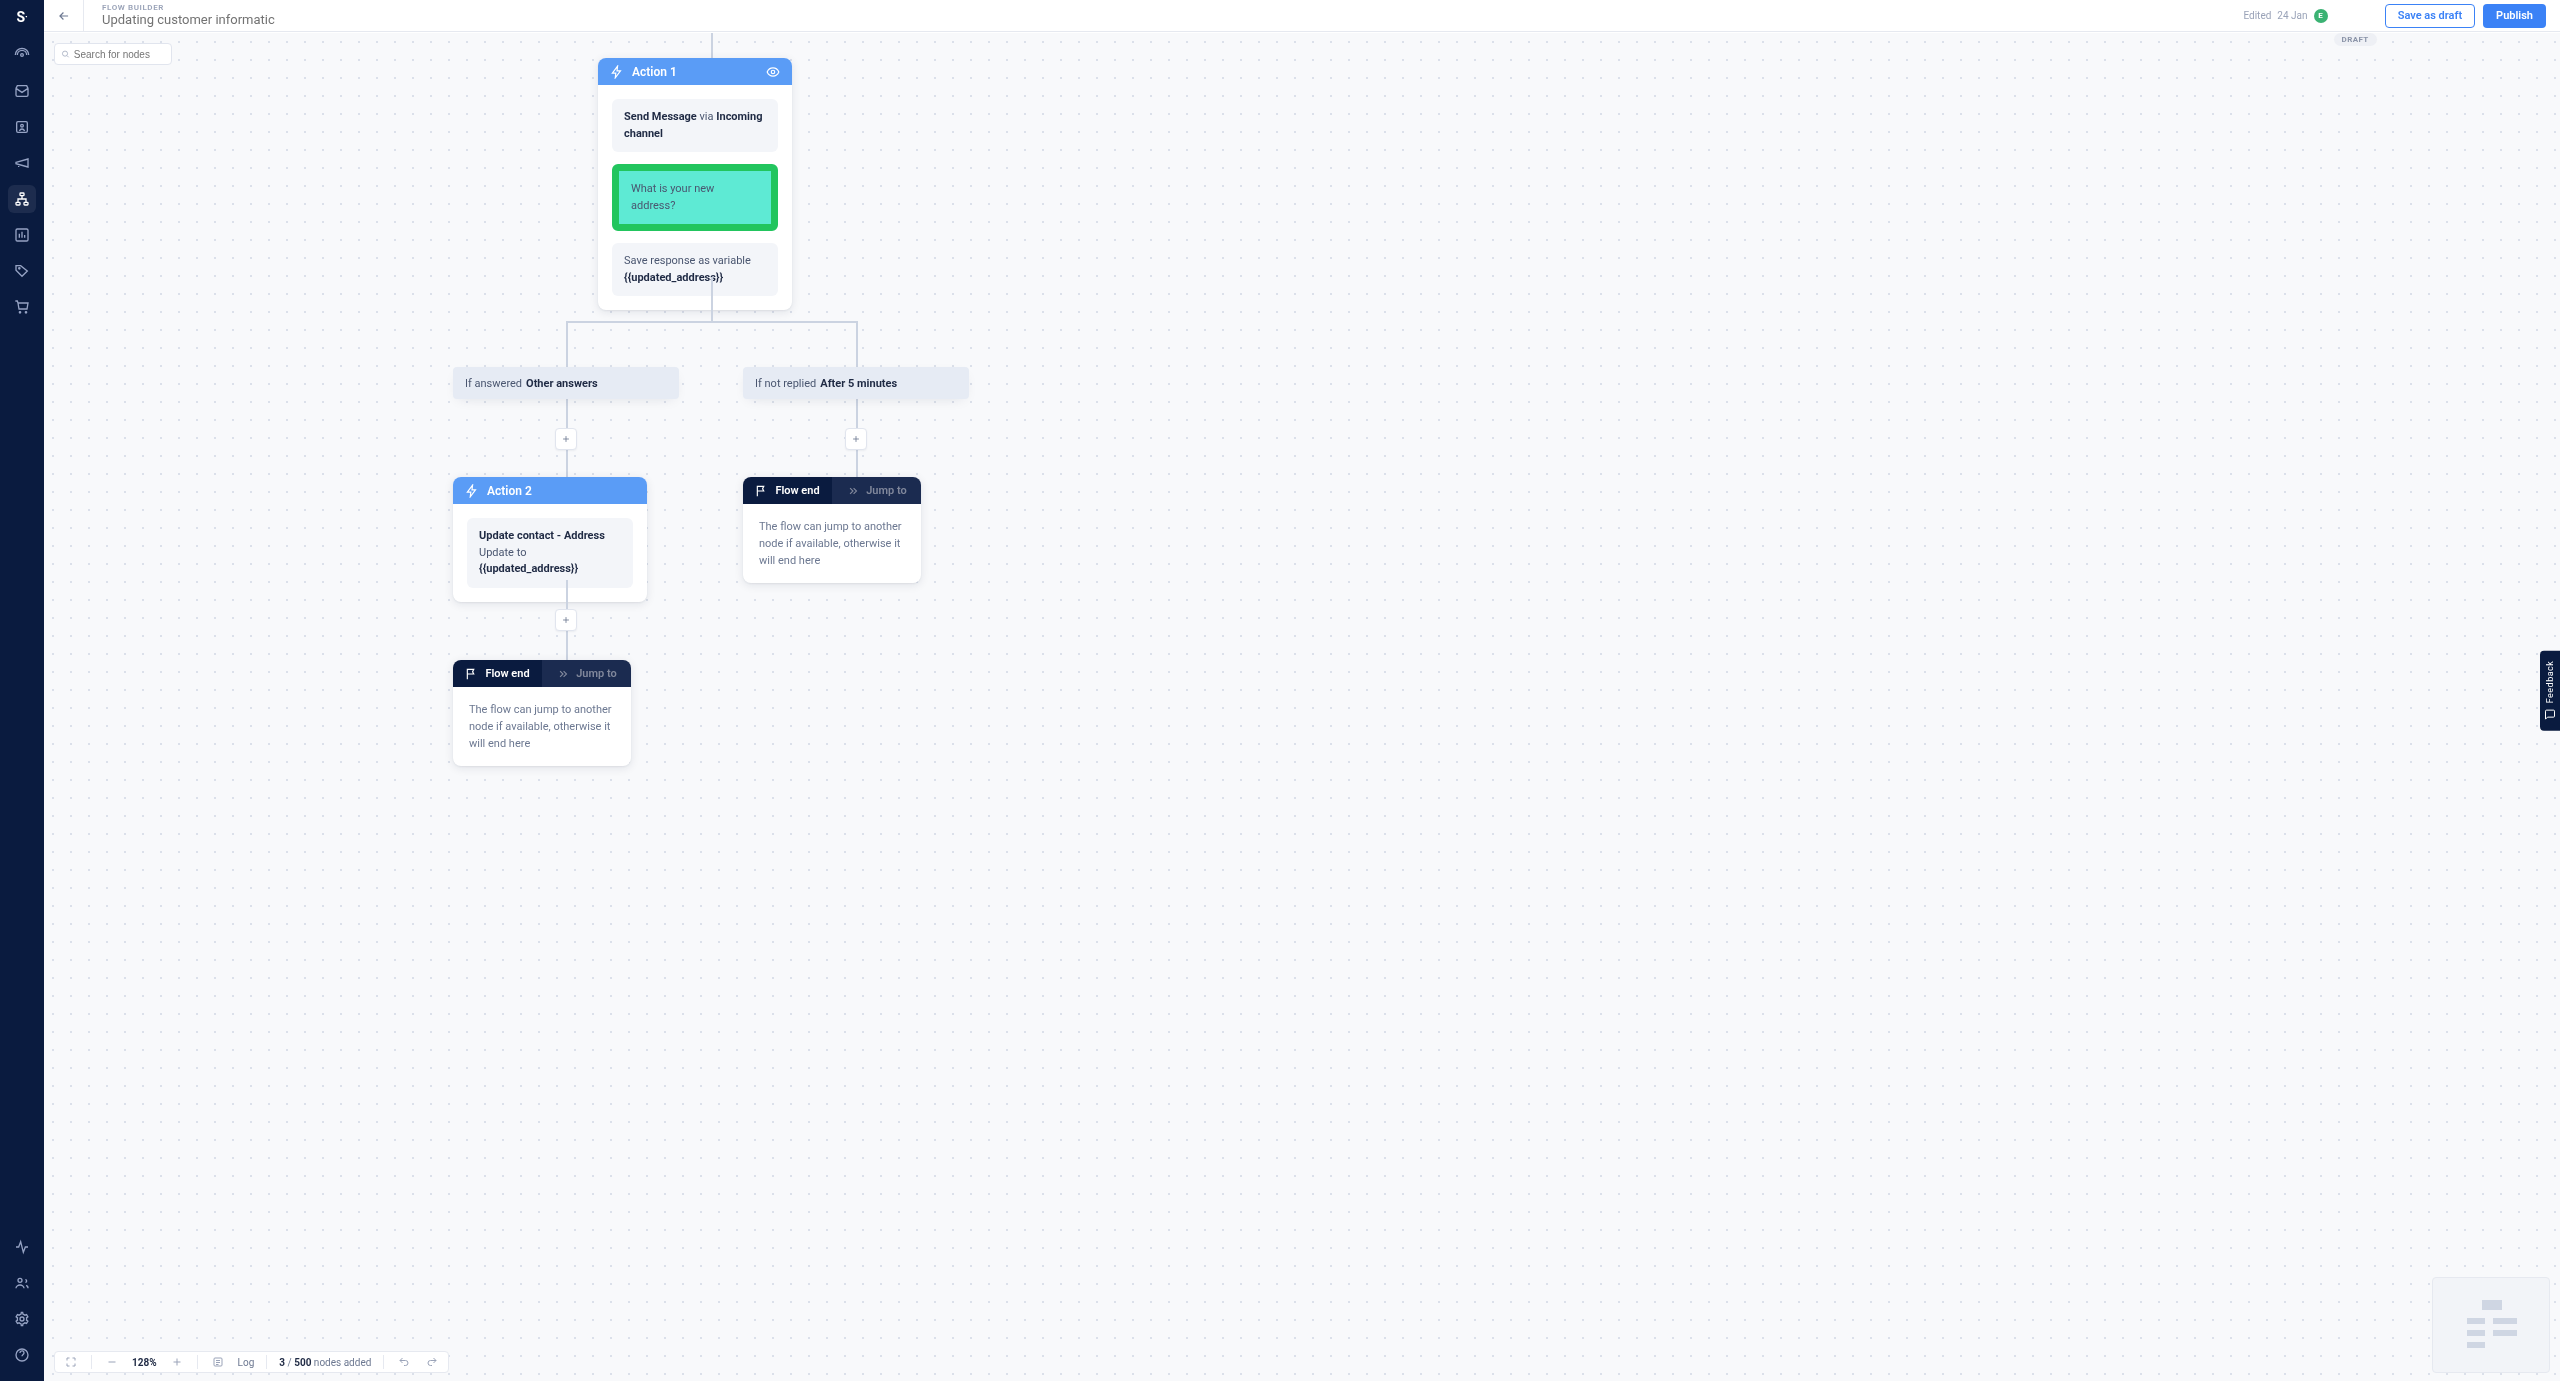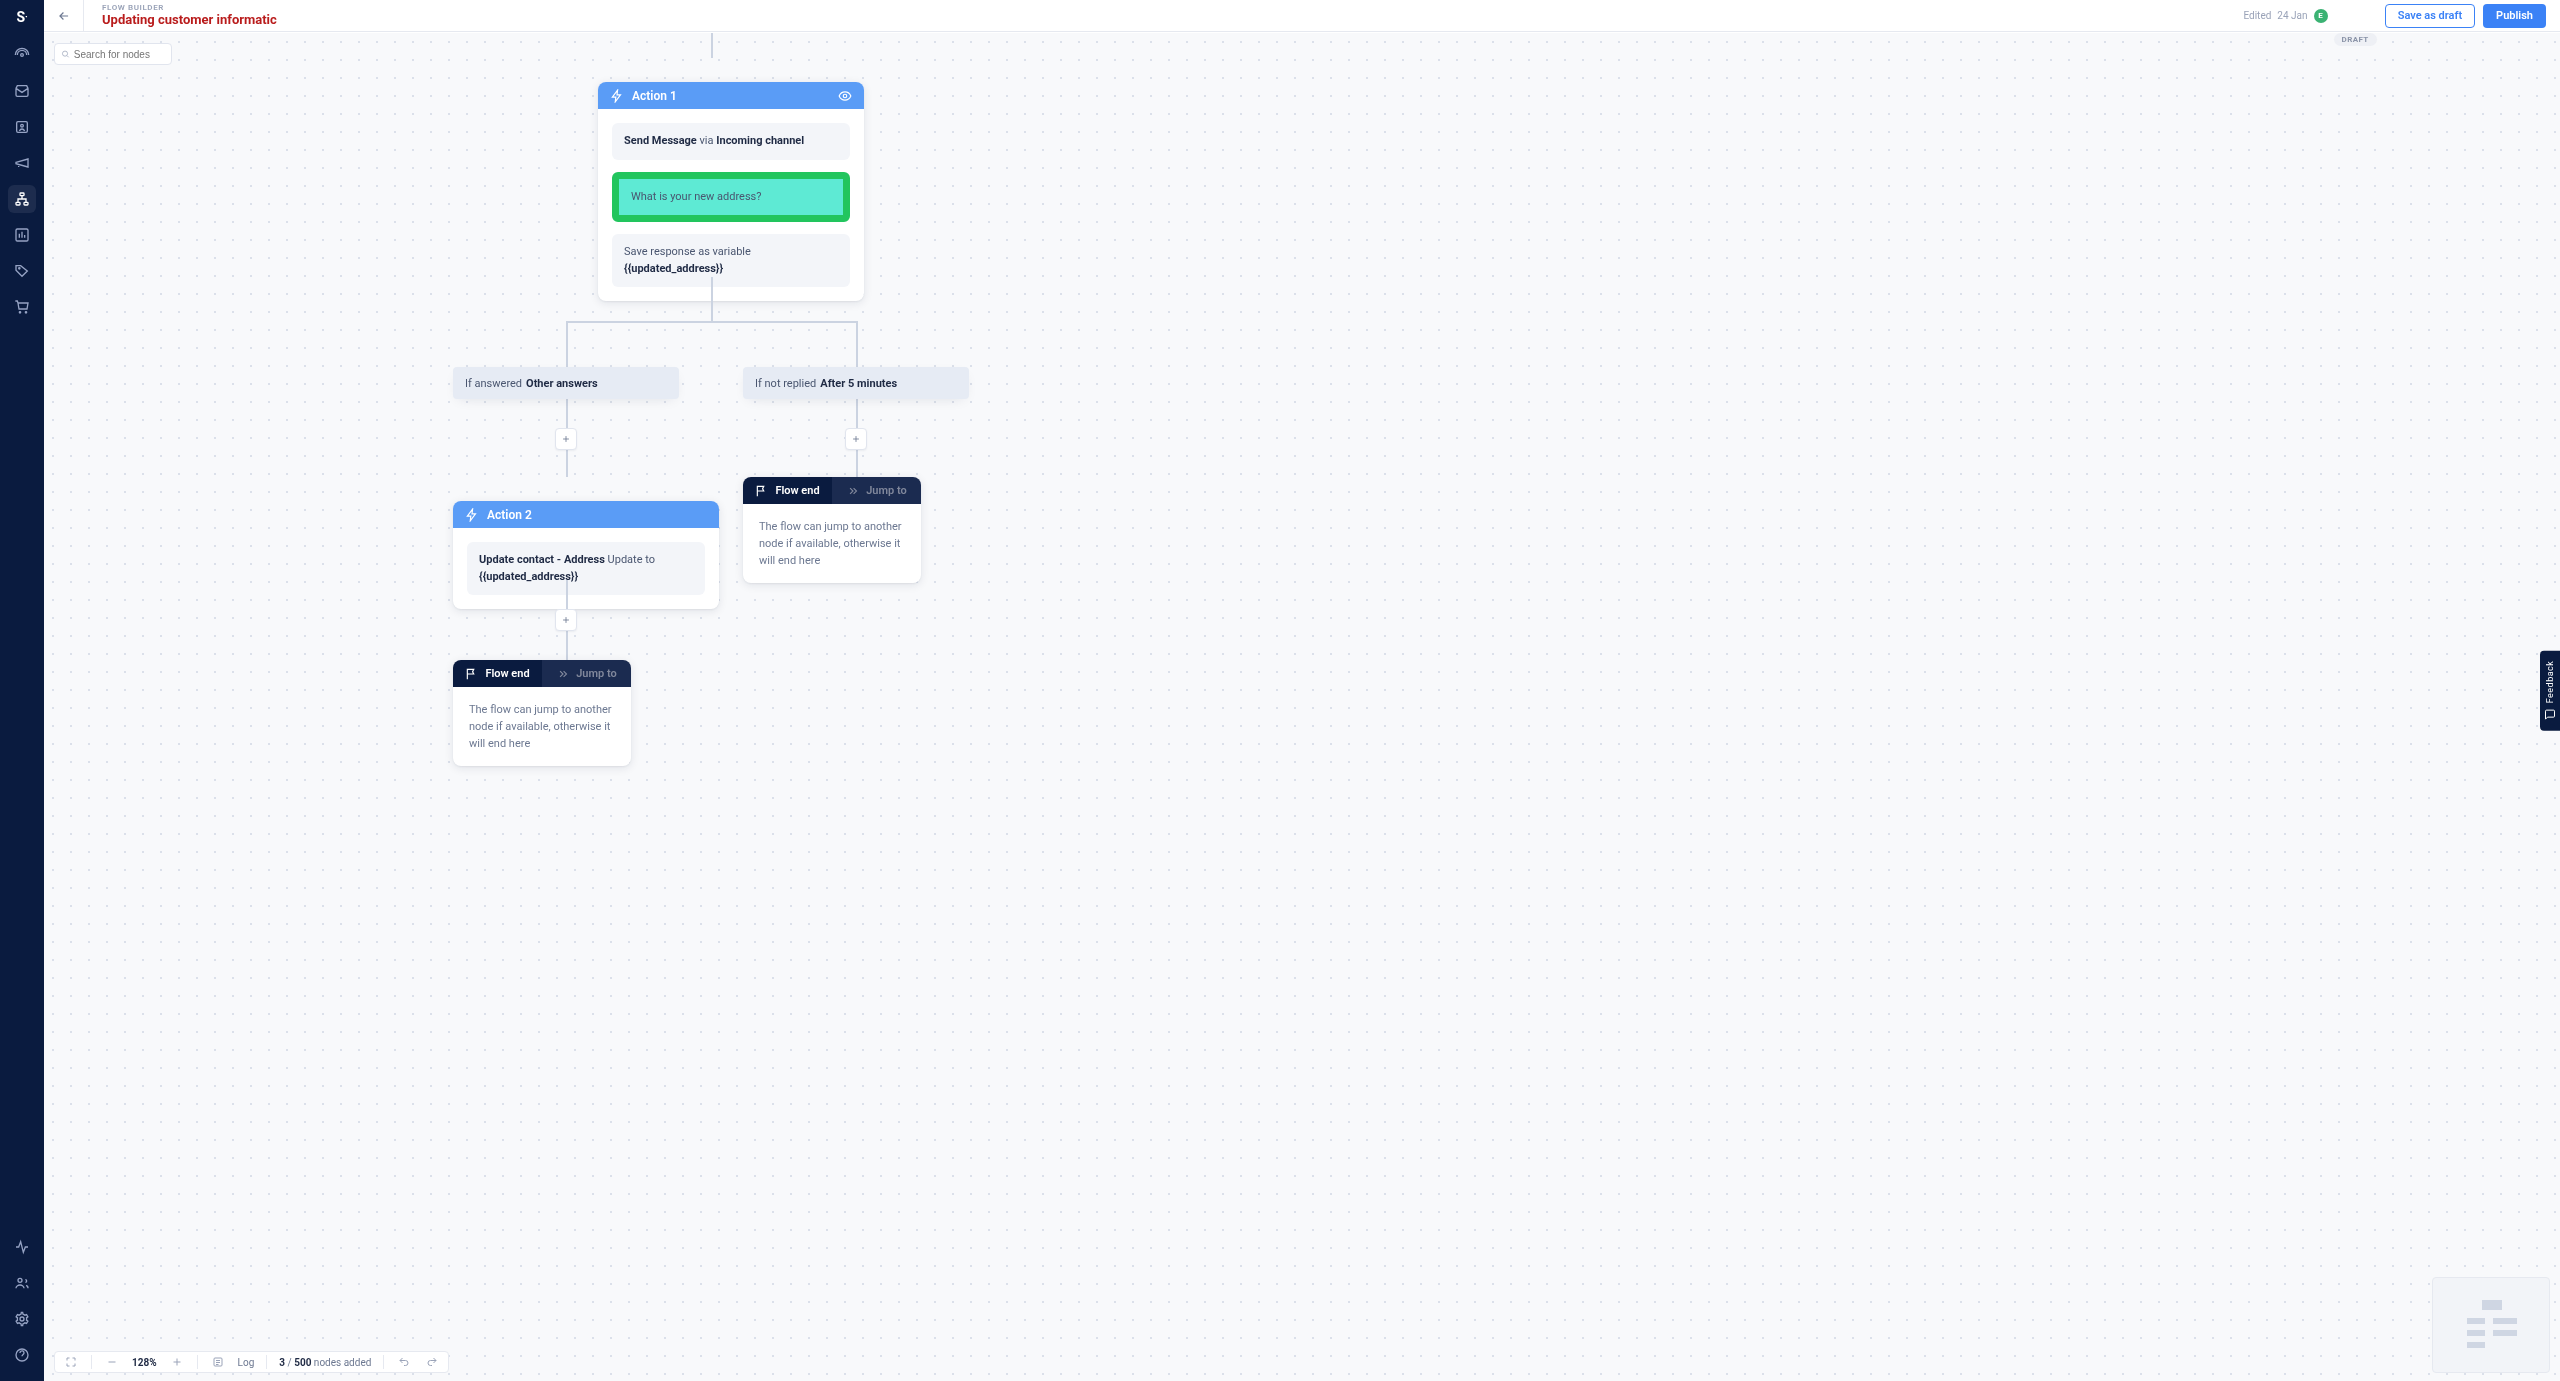--- a/index.html
+++ b/index.html
@@ -33,21 +33,21 @@
     display:flex; align-items:center;
     z-index: 40;
     padding-right: 14px;
   }
   .back-btn {
     width: 40px; height: 33px; display:flex; align-items:center; justify-content:center;
     border-right: 1px solid #e6e9f0; color:#6c7891; cursor:pointer;
   }
   .header .titleblock { padding-left: 18px; display:flex; flex-direction:column; justify-content:center;  line-height:1.1;}
   .header .eyebrow { font-size: 8px; letter-spacing: 0.6px; color:#9aa3b8; font-weight:600; }
-  .header .title { font-size: 13px; font-weight: 700; color:#b91c1c; }
+  .header .title { font-size: 13px; font-weight: 400; color:#737373; }
   .header .spacer { flex:1; }
   .header .meta { font-size: 10px; color:#9aa3b8; display:flex; align-items:center; gap:6px; }
   .header .avatar {
     width: 14px; height:14px; border-radius:50%; background:#3bb273; color:#fff;
     font-size:8px; font-weight:700; display:flex; align-items:center; justify-content:center;
   }
   .header .status-chip {
     font-size: 8px; font-weight:700; color:#8b94a8;
     background:#eef0f5; border-radius:10px; padding: 2px 8px; letter-spacing:0.4px;margin-top:48px;
   }
@@ -109,25 +109,24 @@
   }
   .bottombar .sep { width:1px; height:14px; background:#e6e9f0; }
   .iconbtn { width:16px; height:16px; display:flex; align-items:center; justify-content:center; color:#9aa3b8; cursor:pointer;}
   .iconbtn svg{width:12px;height:12px;}
   .bold { font-weight:700; color:#1f2a44; }
 
   
   .flow { position:absolute; inset:0; }
 
   .node {
-    position:absolute; width:266px;
+    position:absolute; width:194px;
     background:#fff; border-radius:8px;
     box-shadow: 0 2px 10px rgba(20,30,60,0.10), 0 1px 2px rgba(20,30,60,0.06);
     overflow:hidden;
-    margin-top:24px;
   }
   .node .node-header {
     background:#5a9cf6; color:#fff;
     height:27px; display:flex; align-items:center; padding:0 12px; gap:8px;
     font-size:12px; font-weight:600;
   }
   .node .node-header .right { margin-left:auto; display:flex; align-items:center; }
   .node .node-body { padding: 14px; display:flex; flex-direction:column; gap:12px; }
   .node .card {
     background:#f3f5f9; border-radius:6px; padding:10px 12px;

